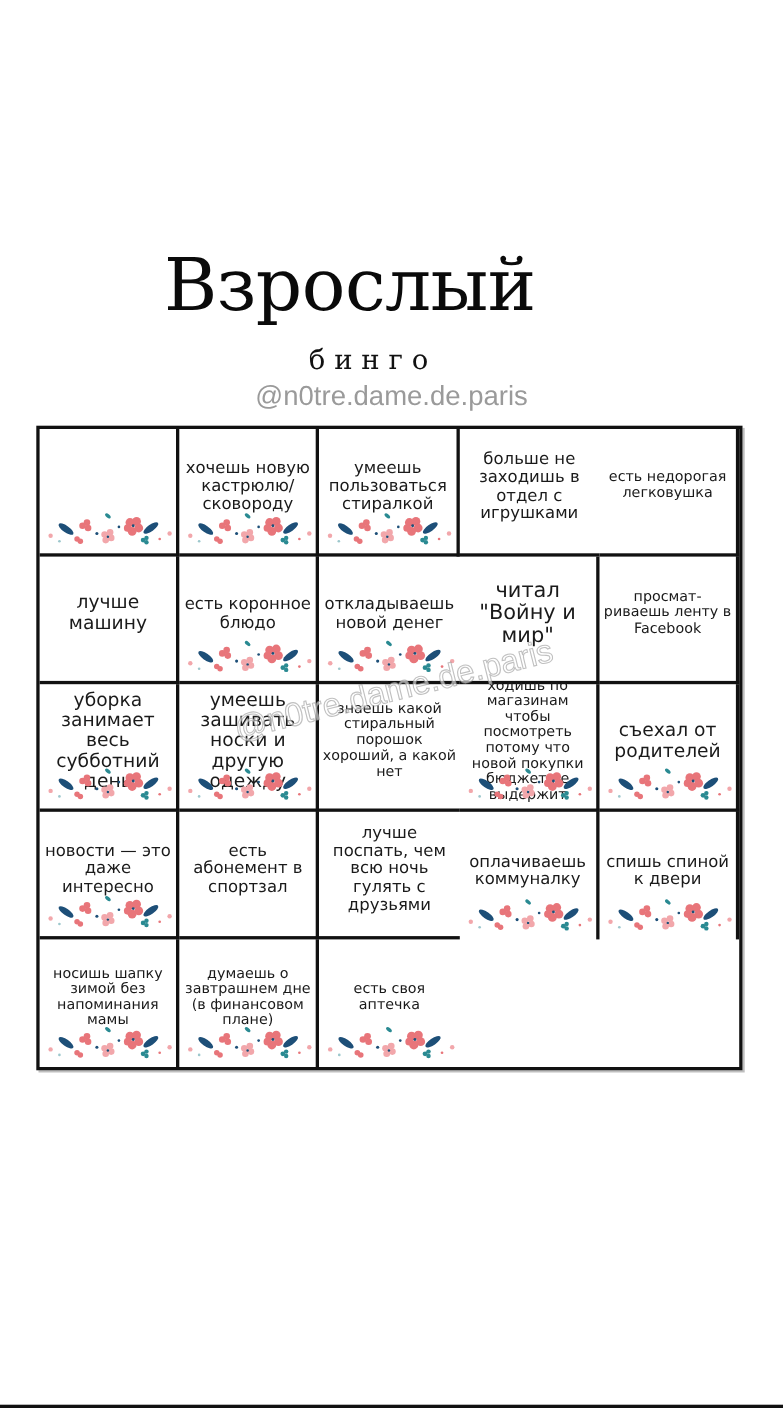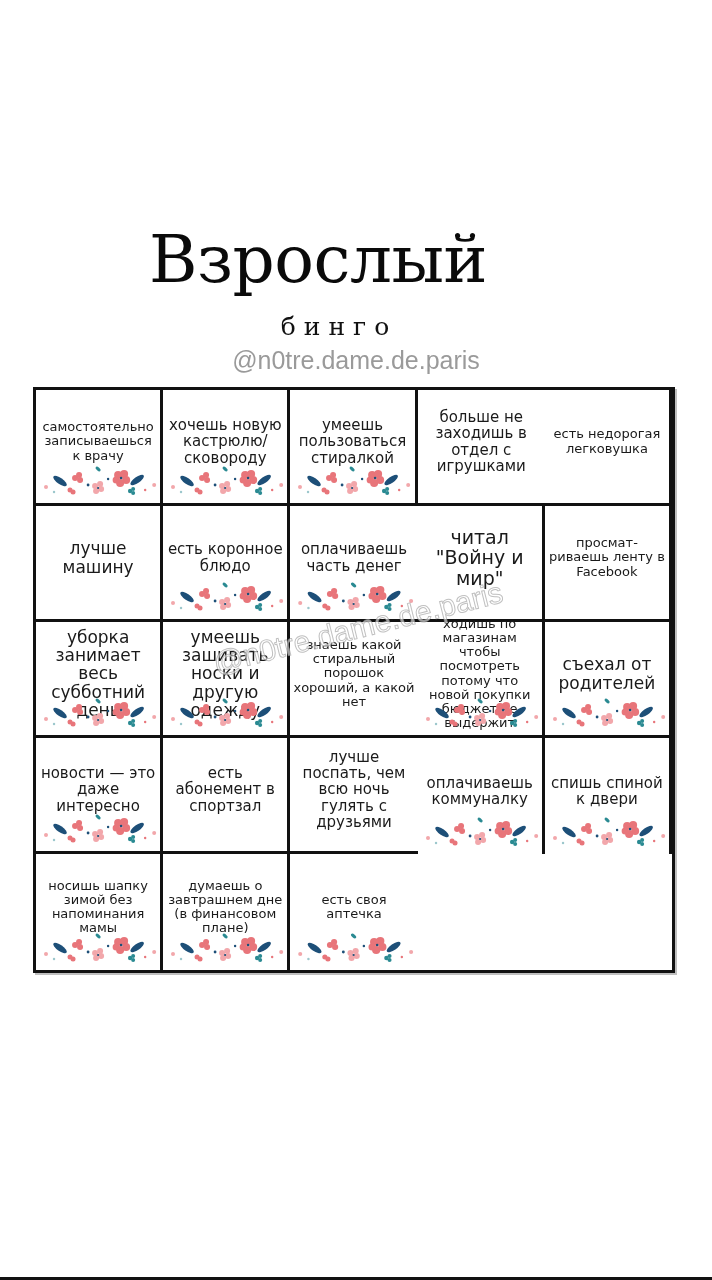--- a/index.html
+++ b/index.html
@@ -59,21 +59,20 @@
 </style>
 </head>
 <body>
 
 <div class="title">Взрослый</div>
 <div class="subtitle">бинго</div>
 <div class="handle">@n0tre.dame.de.paris</div>
 
 <div class="grid" id="grid">
     <div class="cell">
-      <span class="txt fs-s">самостоятельно записываешься к врачу</span>
       <div class="deco">
   <svg viewBox="0 0 120 34" preserveAspectRatio="none">
     <ellipse cx="22" cy="16" rx="8" ry="3" transform="rotate(35 22 16)" fill="#1d4f78"></ellipse>
     <ellipse cx="99" cy="15" rx="8" ry="3" transform="rotate(-35 99 15)" fill="#1d4f78"></ellipse>
     <ellipse cx="60" cy="4" rx="3" ry="1.6" transform="rotate(40 60 4)" fill="#2a8a92"></ellipse>
     <g fill="#e8757a">
       <circle cx="37" cy="13" r="3"></circle>
             <circle cx="41" cy="10" r="3"></circle>
             <circle cx="42" cy="15" r="3"></circle>
       <circle cx="80" cy="10" r="4"></circle>
@@ -232,21 +231,21 @@
             <circle cx="92" cy="26" r="2.2"></circle>
             <circle cx="95" cy="24" r="2"></circle>
             <circle cx="95" cy="28" r="2"></circle>
           </g>
     <circle cx="16" cy="27" r="1.2" fill="#9cc7cc"></circle>
     <circle cx="107" cy="25" r="1.2" fill="#e8757a"></circle>
   </svg>
 </div>
     </div>
     <div class="cell c4">
-      <span class="txt fs-m">оплачиваешь часть денег</span>
+      <span class="txt fs-m">откладываешь новой денег</span>
       <div class="deco">
   <svg viewBox="0 0 120 34" preserveAspectRatio="none">
     <ellipse cx="22" cy="16" rx="8" ry="3" transform="rotate(35 22 16)" fill="#1d4f78"></ellipse>
     <ellipse cx="99" cy="15" rx="8" ry="3" transform="rotate(-35 99 15)" fill="#1d4f78"></ellipse>
     <ellipse cx="60" cy="4" rx="3" ry="1.6" transform="rotate(40 60 4)" fill="#2a8a92"></ellipse>
     <g fill="#e8757a">
       <circle cx="37" cy="13" r="3"></circle>
             <circle cx="41" cy="10" r="3"></circle>
             <circle cx="42" cy="15" r="3"></circle>
       <circle cx="80" cy="10" r="4"></circle>

